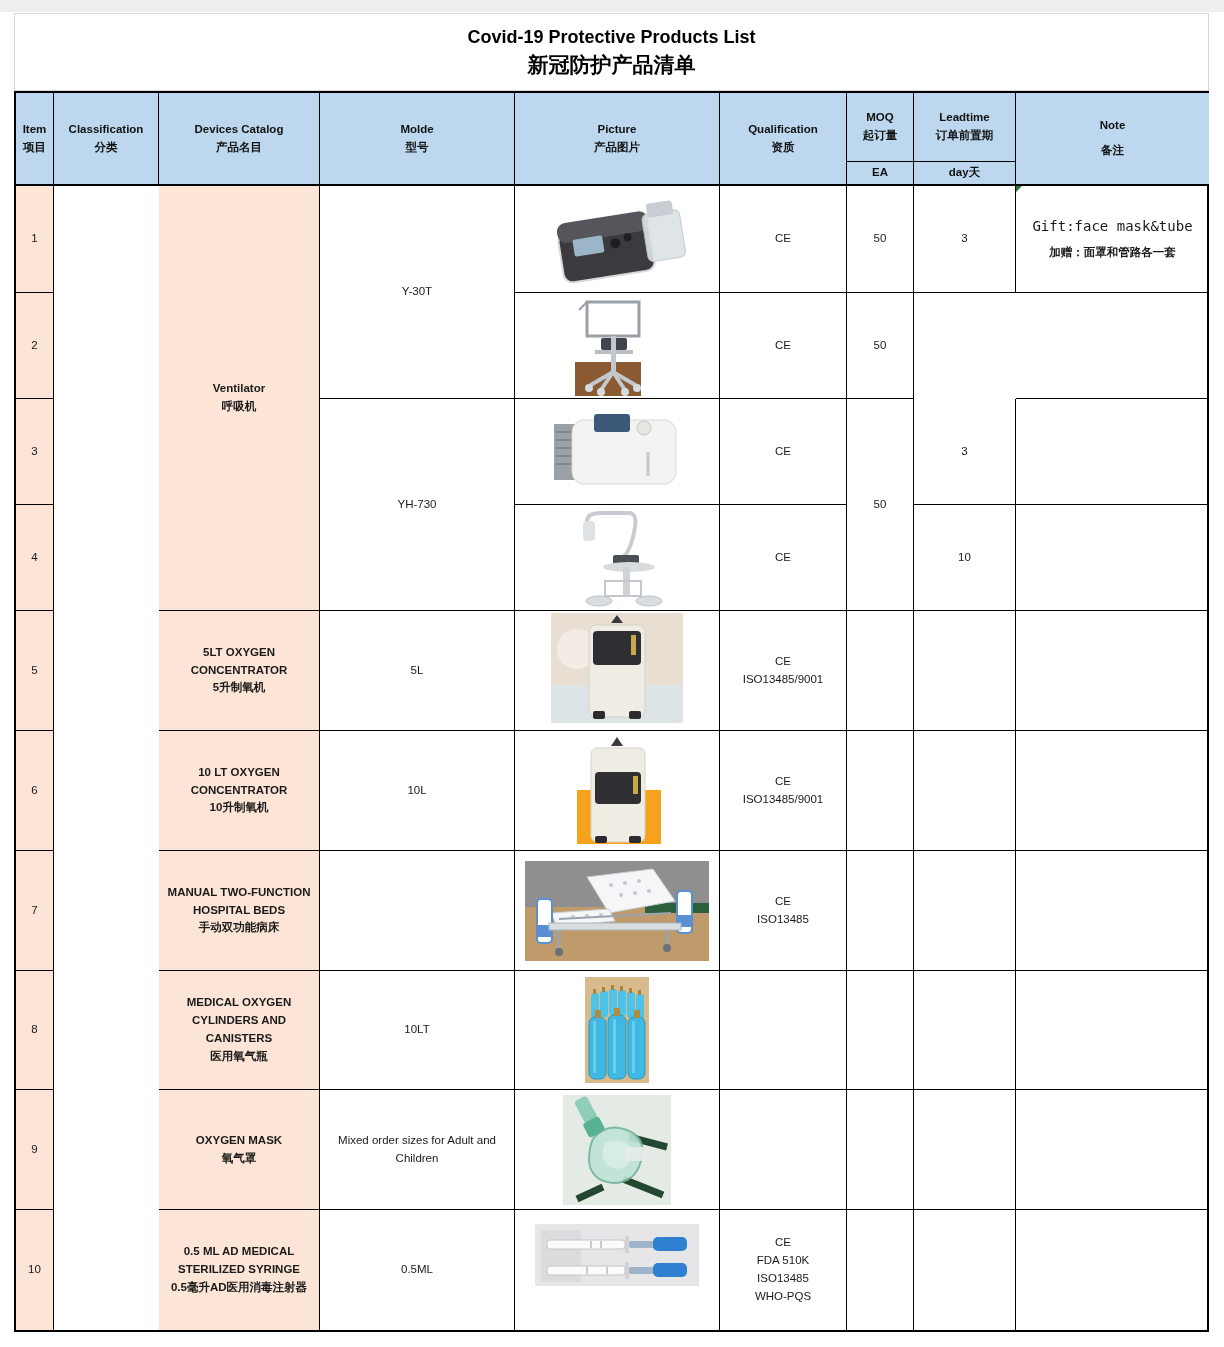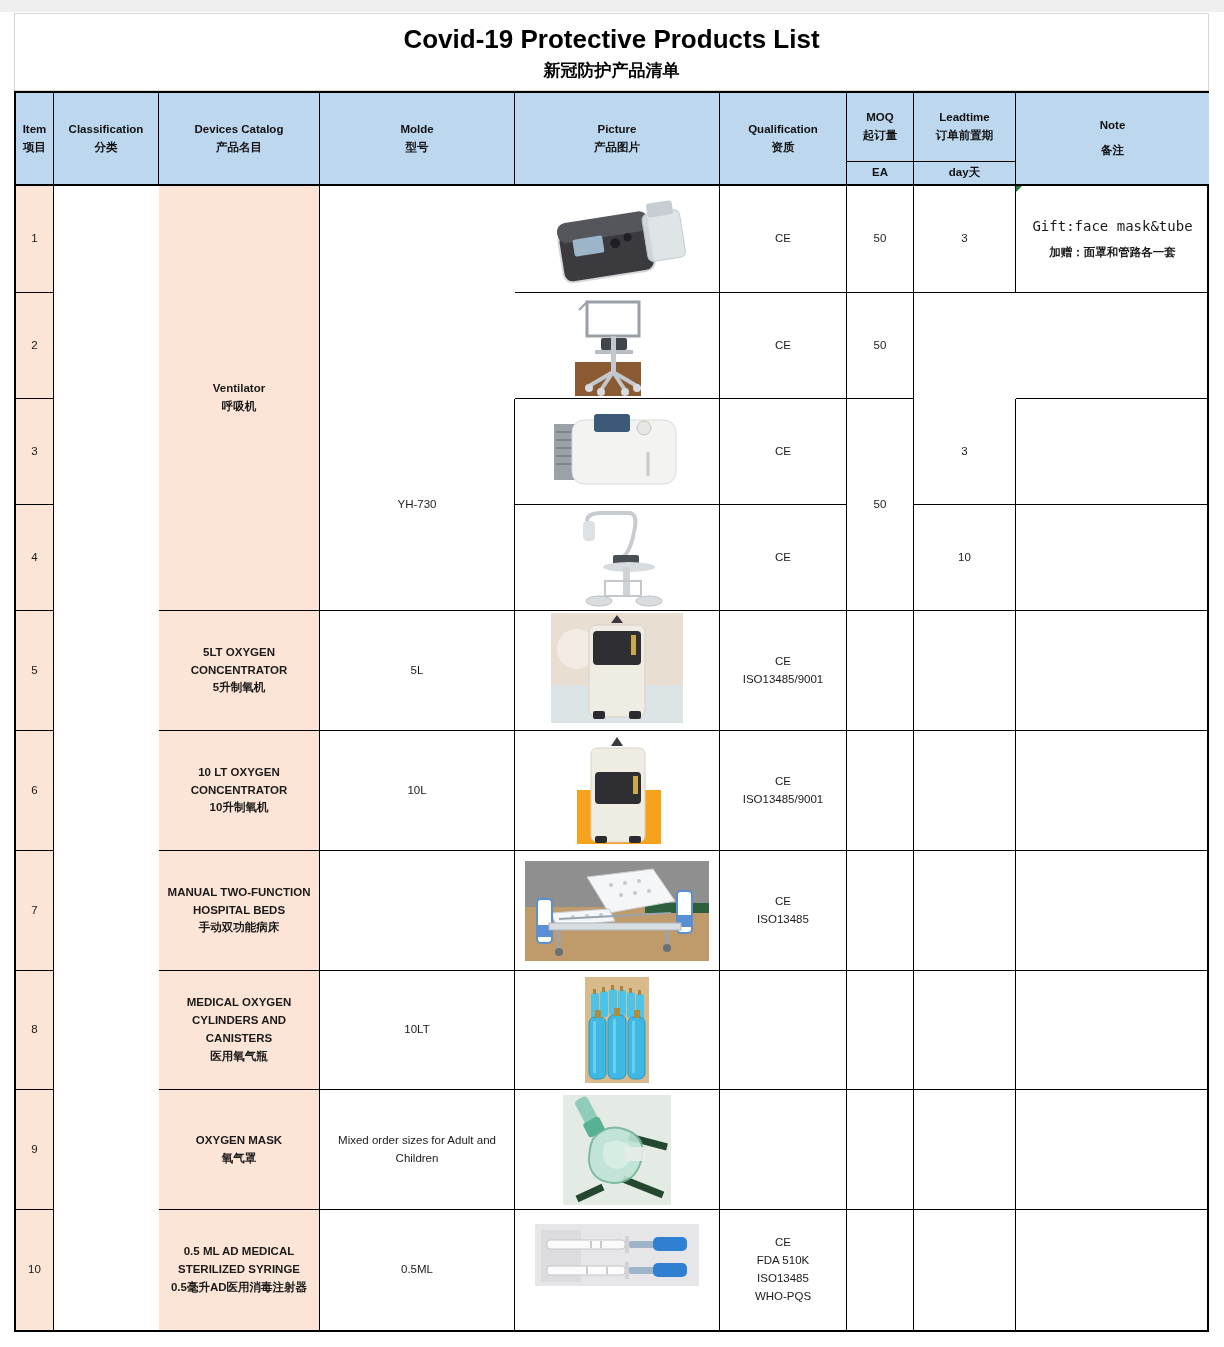--- a/index.html
+++ b/index.html
@@ -8,22 +8,22 @@
     font-family:"Liberation Sans", sans-serif;color:#1a1a1a;
     -webkit-font-smoothing:antialiased;
   }
   .top-strip{position:absolute;top:0;left:0;width:1224px;height:12px;background:#f0eff0;}
   .sheet{position:absolute;left:14px;top:13px;width:1195px;}
   .title-block{
     box-sizing:border-box;width:1195px;height:78px;background:#ffffff;
     border:1px solid #d6d6d6;display:flex;flex-direction:column;
     align-items:center;justify-content:center;line-height:1.45;
   }
-  .title-en{font-size:26px;font-weight:bold;color:#000;}
-  .title-zh{font-size:17px;font-weight:bold;color:#000;}
+  .title-en{font-size:18px;font-weight:bold;color:#000;}
+  .title-zh{font-size:21px;font-weight:bold;color:#000;}
   .tbl{
     box-sizing:content-box;display:grid;border:2px solid #000;background:#fff;
     grid-template-columns:38px 105px 161px 195px 205px 127px 67px 102px 193px;
     grid-template-rows:69px 24px 107px 106px 106px 106px 120px 120px 120px 119px 120px 120px;
   }
   .cell{
     box-sizing:border-box;position:relative;
     border-right:1px solid #000;border-bottom:1px solid #000;
     display:flex;flex-direction:column;align-items:center;justify-content:center;
     text-align:center;font-size:11.5px;line-height:1.55;overflow:hidden;
@@ -134,20 +134,21 @@
     </div>
     <div class="cell peach dev" style="grid-area:11/3/12/4">
       <div>OXYGEN MASK</div>
       <div>氧气罩</div>
     </div>
     <div class="cell peach dev no-b" style="grid-area:12/3/13/4">
       <div>0.5 ML AD MEDICAL STERILIZED SYRINGE</div>
       <div>0.5毫升AD医用消毒注射器</div>
     </div>
 
+    <div class="cell molde" style="grid-area:3/4/5/5">Y-30T</div>
     <div class="cell molde" style="grid-area:5/4/7/5">YH-730</div>
     <div class="cell molde" style="grid-area:7/4/8/5">5L</div>
     <div class="cell molde" style="grid-area:8/4/9/5">10L</div>
     <div class="cell molde" style="grid-area:9/4/10/5"></div>
     <div class="cell molde" style="grid-area:10/4/11/5">10LT</div>
     <div class="cell molde" style="grid-area:11/4/12/5">Mixed order sizes for Adult and Children</div>
     <div class="cell molde no-b" style="grid-area:12/4/13/5">0.5ML</div>
 
     <div class="cell" style="grid-area:3/5/4/6">
       <svg width="160" height="96" viewBox="0 0 160 96">

